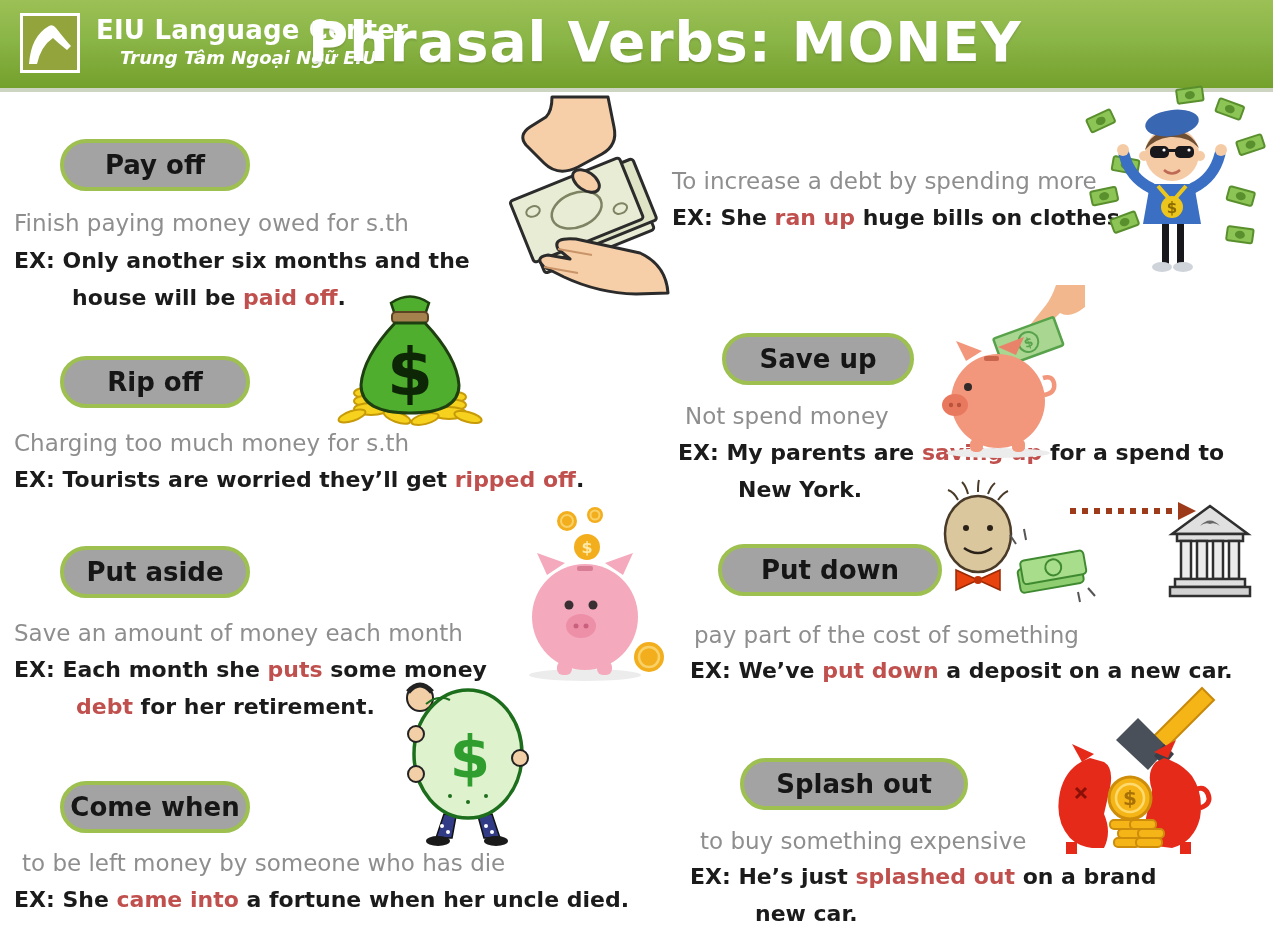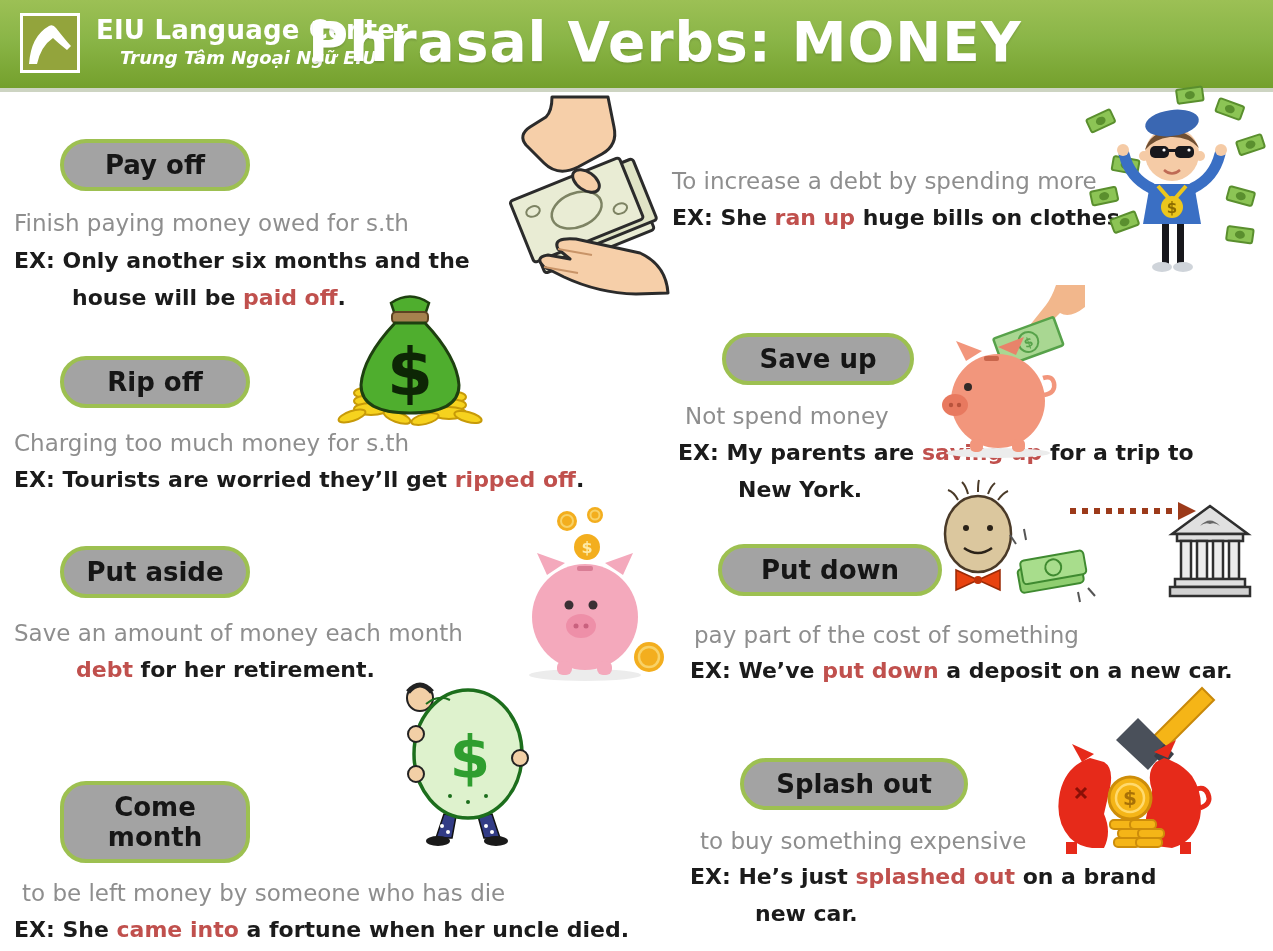--- a/index.html
+++ b/index.html
@@ -104,20 +104,21 @@
       <path d="M60,38 Q28,72 26,100 Q26,128 75,128 Q124,128 124,100 Q122,72 90,38 Z" fill="#4fae2e" stroke="#1e4010" stroke-width="3"></path>
       <text x="75" y="110" font-size="66" text-anchor="middle" fill="#0d2605">$</text>
     </svg>
   </div>
 
   <div class="entry" style="left:14px;top:546px;">
     <div class="pill" style="margin-left:46px;width:190px;">
       <span>Put aside</span></div>
     <div class="definition" style="margin-top:22px;">Save an amount of money each month</div>
     <div class="ex" style="margin-top:5px;">
+      <div class="ex-line"><span>EX: Each month she </span><span class="red">puts</span><span> some money</span></div>
       <div class="ex-line" style="padding-left:62px;"><span class="red">debt</span><span> for her retirement.</span></div>
     </div>
   </div>
 
   <div class="illus" style="left:505px;top:505px;">
     <svg width="160" height="178" viewBox="0 0 160 178">
       <ellipse cx="80" cy="170" rx="56" ry="6" fill="#ececec"></ellipse>
       <circle cx="62" cy="16" r="10" fill="#f3ae1e"></circle>
         <circle cx="62" cy="16" r="6" fill="none" stroke="#f8d268" stroke-width="2"></circle>
       <circle cx="90" cy="10" r="8" fill="#f3ae1e"></circle>
@@ -135,21 +136,21 @@
         <circle cx="81" cy="121" r="2.5" fill="#c9617e"></circle>
       <rect x="52" y="156" width="15" height="14" rx="6" fill="#f4a9bc"></rect>
       <rect x="92" y="156" width="15" height="14" rx="6" fill="#f4a9bc"></rect>
       <circle cx="144" cy="152" r="15" fill="#f3ae1e"></circle>
         <circle cx="144" cy="152" r="10" fill="none" stroke="#f8d268" stroke-width="2.5"></circle>
     </svg>
   </div>
 
   <div class="entry" style="left:14px;top:781px;">
     <div class="pill" style="margin-left:46px;width:190px;">
-      <span>Come month</span></div>
+      <span>Come when</span></div>
     <div class="definition" style="margin-top:17px;padding-left:8px;">to be left money by someone who has die</div>
     <div class="ex" style="margin-top:5px;">
       <div class="ex-line"><span>EX: She </span><span class="red">came into</span><span> a fortune when her uncle died.</span></div>
     </div>
   </div>
 
   <div class="illus" style="left:392px;top:678px;">
     <svg width="135" height="168" viewBox="0 0 135 168">
       <circle cx="28" cy="20" r="13" fill="#f2cfa6" stroke="#222222" stroke-width="2"></circle>
       <path d="M16,14 Q28,0 40,14" fill="none" stroke="#222222" stroke-width="5"></path>
@@ -246,21 +247,21 @@
       <ellipse cx="82" cy="177" rx="10" ry="5" fill="#cfd4da"></ellipse>
         <ellipse cx="103" cy="177" rx="10" ry="5" fill="#cfd4da"></ellipse>
     </svg>
   </div>
 
   <div class="entry" style="left:678px;top:333px;">
     <div class="pill" style="margin-left:44px;width:192px;">
       <span>Save up</span></div>
     <div class="definition" style="margin-top:18px;padding-left:7px;">Not spend money</div>
     <div class="ex" style="margin-top:5px;">
-      <div class="ex-line"><span>EX: My parents are </span><span class="red">saving up</span><span> for a trip to</span></div>
+      <div class="ex-line"><span>EX: My parents are </span><span class="red">saving up</span><span> for a spend to</span></div>
       <div class="ex-line" style="padding-left:60px;"><span>New York.</span></div>
     </div>
   </div>
 
   <div class="illus" style="left:920px;top:285px;">
     <svg width="165" height="172" viewBox="0 0 165 172">
       <ellipse cx="78" cy="168" rx="52" ry="5" fill="#ececec"></ellipse>
       <path d="M136,0 L165,0 L165,22 Q150,34 140,28 L124,44 Q114,50 110,40 L126,20 Q132,12 136,0 Z" fill="#f2b78c"></path>
       <g transform="rotate(-20 108 56)">
         <rect x="76" y="42" width="64" height="30" rx="2" fill="#a9d792" stroke="#57a24a" stroke-width="2.5"></rect>

